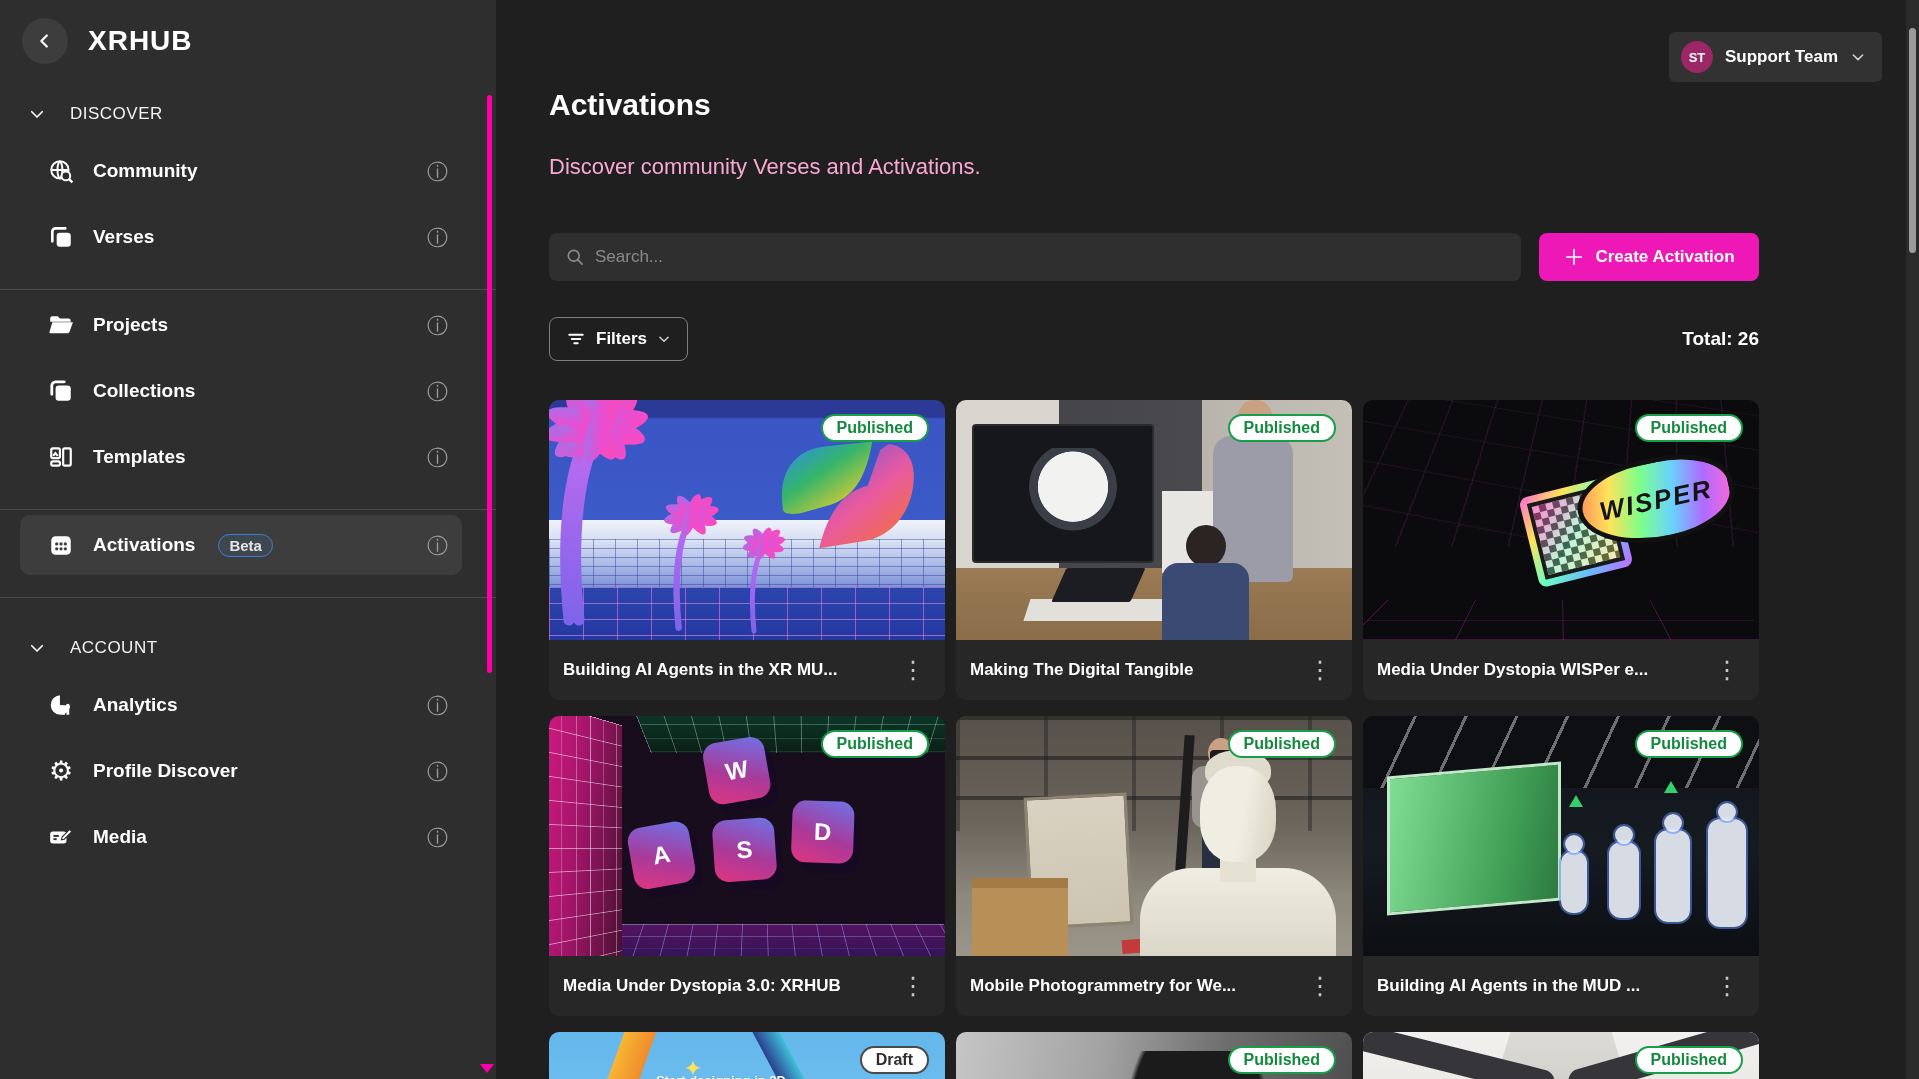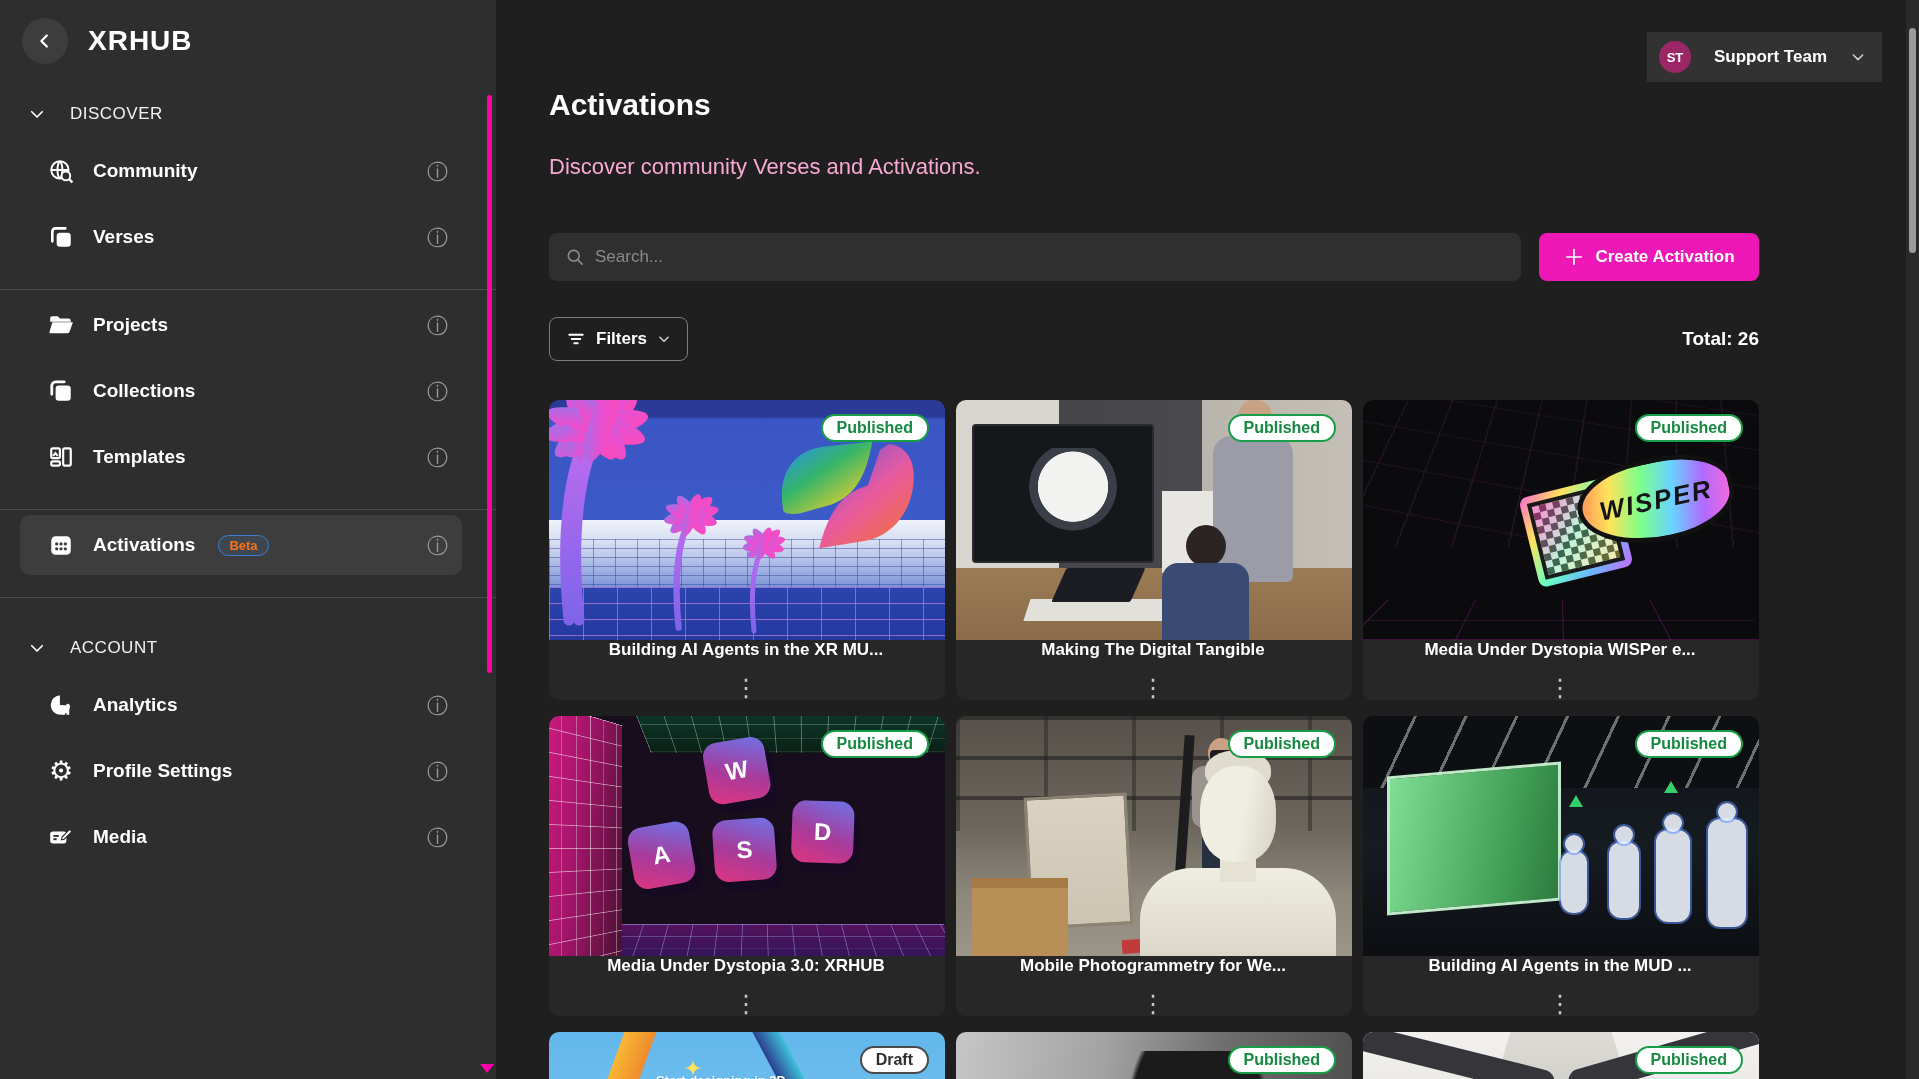--- a/index.html
+++ b/index.html
@@ -21,31 +21,31 @@
   .section-header { display:flex; align-items:center; gap:24px; padding-left:28px; height:44px; margin-top:28px;
     font-size:17px; color:#f2f2f2; letter-spacing:.5px; cursor:pointer; }
   .section-header:first-of-type { margin-top:34px; }
   .nav-item { display:flex; align-items:center; height:60px; margin:5px 34px 6px 20px;
     padding:0 14px 0 28px; border-radius:10px; gap:19px; cursor:pointer; }
   .nav-item.active { background:#3d3d3d; }
   .nav-icon { width:26px; height:26px; flex:none; display:flex; align-items:center; justify-content:center; }
   .nav-icon svg { width:26px; height:26px; }
   .nav-label { font-size:19px; font-weight:700; color:#fff; }
   .gear-glyph { font-size:27px; line-height:1; color:#fff; }
-  .beta-badge { font-size:13px; font-weight:700; color:#f97316; border:1.5px solid #3f7fd4;
+  .beta-badge { font-size:15px; font-weight:700; color:#e5e5e5; border:1.5px solid #3f7fd4;
     background:rgba(74,144,226,.12); border-radius:999px; padding:2px 10px; margin-left:4px; }
   .info-icon { margin-left:auto; color:#9a9a9a; font-size:21px; line-height:1; cursor:pointer; }
   .divider { height:1px; background:#4a4a4a; margin-top:22px; }
   .side-scroll-thumb { position:absolute; right:4px; top:95px; width:5px; height:578px;
     background:#ff00a8; border-radius:3px; }
   .side-scroll-arrow { position:absolute; right:2px; bottom:6px; width:0; height:0;
     border-left:7px solid transparent; border-right:7px solid transparent; border-top:9px solid #ff00a8; }
   
   .user-chip { position:absolute; top:32px; right:37px; height:50px; background:#323232;
-    border-radius:0; display:flex; align-items:center; gap:23px; padding:0 16px 0 12px; cursor:pointer; z-index:6; }
+    border-radius:6px; display:flex; align-items:center; gap:12px; padding:0 16px 0 12px; cursor:pointer; z-index:6; }
   .avatar { width:32px; height:32px; border-radius:50%; background:#9c2767; display:flex;
     align-items:center; justify-content:center; font-size:13px; font-weight:700; color:#fff; }
   .user-name { font-size:17px; font-weight:700; }
   
   .page { position:absolute; left:440px; top:0; width:1479px; height:1079px; }
   .content { margin-left:109px; width:1210px; padding-top:88px; }
   h1.page-title { font-size:30px; font-weight:700; }
   .subtitle { margin-top:32px; font-size:22px; color:#f9a8d4; font-weight:400; }
   .search-row { margin-top:53px; display:flex; gap:18px; height:48px; }
   .search-box { flex:1; background:#2f2f2f; border-radius:8px; display:flex; align-items:center;
@@ -58,21 +58,21 @@
     gap:10px; cursor:pointer; font-family:"Liberation Sans", sans-serif; }
   .filters-row { margin-top:36px; display:flex; align-items:center; justify-content:space-between; height:44px; }
   .filters-btn { height:44px; padding:0 16px; background:transparent; border:1px solid #7d7d7d;
     border-radius:8px; color:#fff; font-size:17px; font-weight:600; display:flex; align-items:center;
     gap:10px; cursor:pointer; font-family:"Liberation Sans", sans-serif; }
   .total-label { font-size:19px; font-weight:700; }
   
   .grid { margin-top:39px; display:grid; grid-template-columns:repeat(3,396px); gap:16px 11px; }
   .card { border-radius:10px; overflow:hidden; background:#272727; cursor:pointer; position:relative; }
   .art { height:240px; position:relative; overflow:hidden; }
-  .card-footer { height:60px; display:flex; align-items:center; justify-content:space-between; padding:0 16px 0 14px; background:#272727;flex-direction:column; }
+  .card-footer { height:60px; display:flex; align-items:center; justify-content:space-between; padding:0 16px 0 14px; background:#272727; }
   .card-title { font-size:17px; font-weight:700; color:#fff; white-space:nowrap; overflow:hidden; }
   .kebab { color:#c8c8c8; font-size:24px; line-height:1; padding:0 4px; }
   .status-badge { position:absolute; top:14px; right:16px; background:#fff; border:2.5px solid #189e48;
     color:#14893f; font-weight:700; font-size:16px; padding:3px 14px; border-radius:999px; z-index:3; }
   .status-badge.draft { border-color:#4a4a4a; color:#2d2d2d; }
   
   .art-synthwave { background:linear-gradient(180deg,#2b3a96 0%,#2b3a96 7%,#3a55c4 8%,#3d5ac9 50%); }
   .sw-horizon { position:absolute; top:50%; left:0; width:100%; height:13%;
     background:linear-gradient(180deg,#f0f3fa 0%,#c9d3ec 100%); }
   .sw-gridmid { position:absolute; top:58%; left:0; width:100%; height:24%;
@@ -338,21 +338,21 @@
           <rect x="17" y="11" width="2.6" height="10" fill="#fff"></rect>
         </svg>
     </span>
     <span class="nav-label">Analytics</span>
     <span class="info-icon">ⓘ</span>
   </div>
   <div class="nav-item">
     <span class="nav-icon">
         <span class="gear-glyph">⚙</span>
       </span>
-    <span class="nav-label">Profile Settings</span>
+    <span class="nav-label">Profile Discover</span>
     <span class="info-icon">ⓘ</span>
   </div>
   <div class="nav-item">
     <span class="nav-icon">
       <svg class="icon" viewBox="0 0 24 24">
           <rect x="2" y="7" width="15" height="11" rx="2.5" fill="#fff"></rect>
           <line x1="5" y1="11" x2="10" y2="11" stroke="#2e2e2e" stroke-width="1.8"></line>
           <line x1="5" y1="14" x2="8" y2="14" stroke="#2e2e2e" stroke-width="1.8"></line>
           <path d="M13,12 l7,-7 2,2 -7,7 -2.6,0.6 Z" fill="#fff" stroke="#2e2e2e" stroke-width="1"></path>
         </svg>

